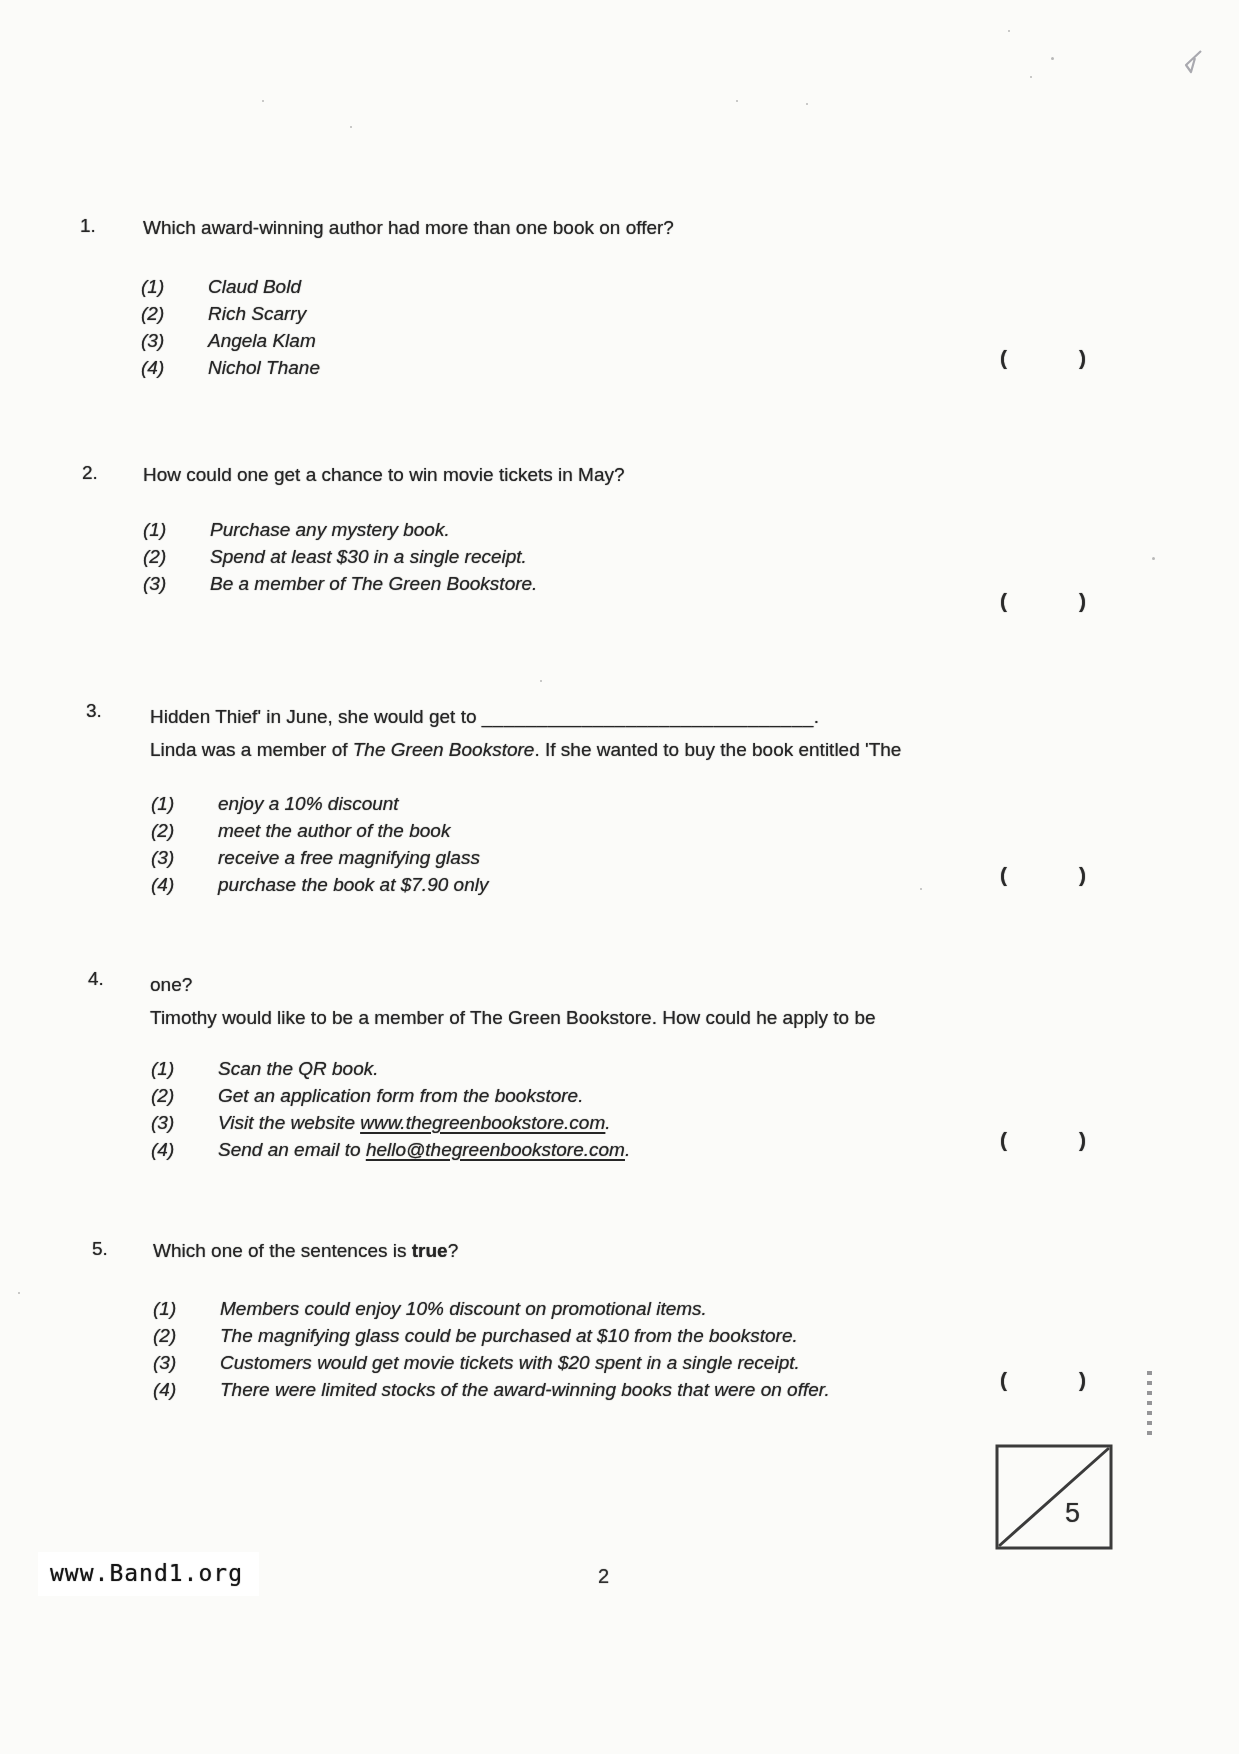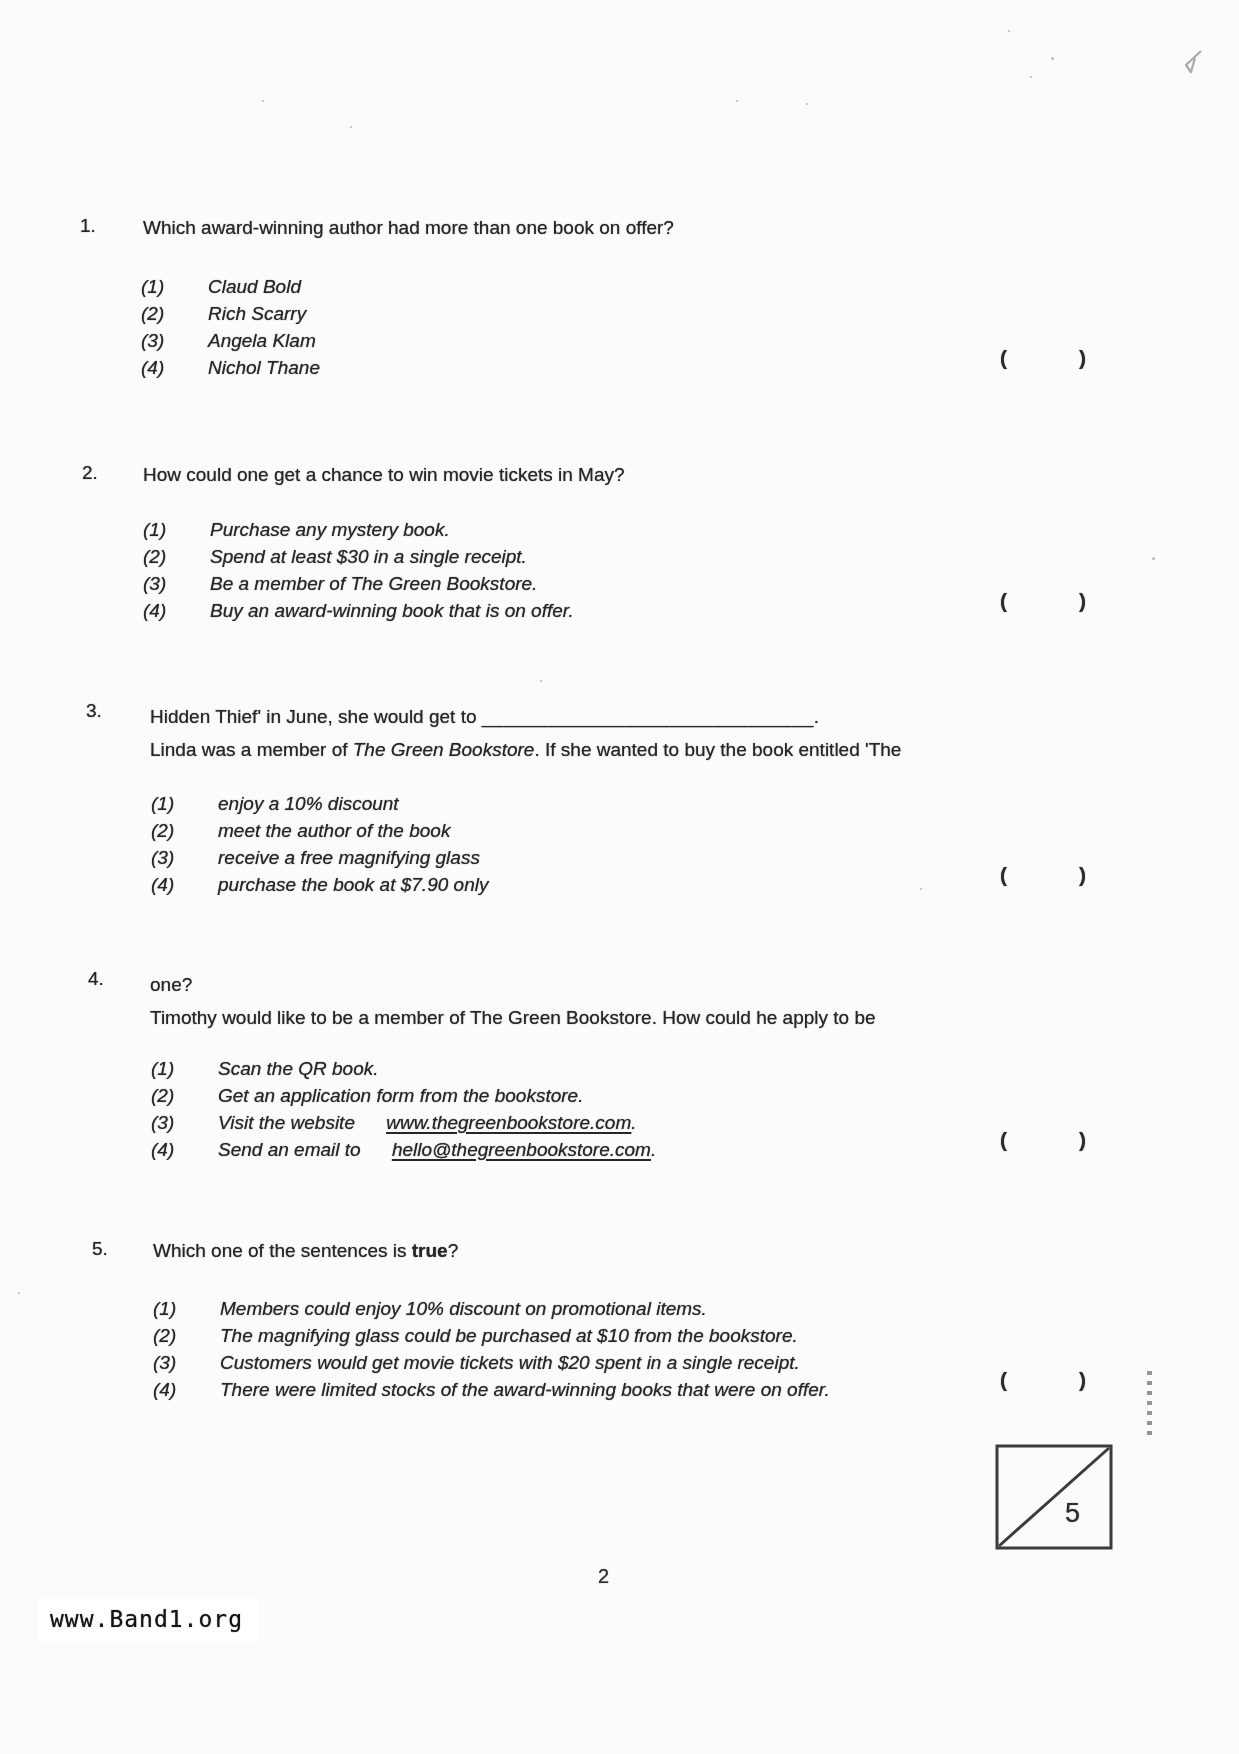--- a/index.html
+++ b/index.html
@@ -17,21 +17,21 @@
   .question{ position:absolute; left:0; width:1239px; font-size:19px; }
   .qnum{ position:absolute; top:0; left:var(--nx); width:60px; }
   .qstem{ margin-left:var(--sx); }
   .stem-line{ line-height:26px; white-space:nowrap; }
   .lh33 .stem-line{ line-height:33px; }
   .opts{ margin-left:var(--ox); }
   .opt-row{ line-height:27px; white-space:nowrap;font-style:italic; }
   .opt-num{ display:inline-block; width:67px; }
   .it{ font-style:italic; }
   .b{ font-weight:700; }
-  .u{ text-decoration:underline; text-decoration-thickness:1.5px; text-underline-offset:3px;margin-left:26px; }
+  .u{ text-decoration:underline; text-decoration-thickness:1.5px; text-underline-offset:3px; }
   .blank{ letter-spacing:.5px; }
 
   .bracket{
     position:absolute; left:1000px; width:86px;
     display:flex; justify-content:space-between;
     font-size:21px; font-weight:600; color:#2a2a2a;
   }
 
   .score-box{
     position:absolute; left:995px; top:1444px; width:118px; height:106px;
@@ -41,21 +41,21 @@
     position:absolute; left:70px; top:54px;
     font-size:27px; color:#2c2c2c;
   }
 
   .page-number{
     position:absolute; left:598px; top:1565px;
     font-size:20px; color:#303030;
   }
 
   .watermark{
-    position:absolute; left:38px; top:1598px;
+    position:absolute; left:38px; top:1552px;
     background:#ffffff;
     padding:8px 16px 10px 12px;
     font-family:"DejaVu Sans Mono", monospace;
     font-size:23px; letter-spacing:1px; color:#141414;
   }
 
   
   .dot{
     position:absolute; border-radius:50%;
     background:rgba(60,60,62,.35);
@@ -92,21 +92,20 @@
 
   <section class="question" style="top:462px; --nx:82px; --sx:143px; --ox:143px;">
     <div class="qnum">2.</div>
     <div class="qstem">
       <div class="stem-line"><span>How could one get a chance to win movie tickets in May?</span></div>
     </div>
     <div class="opts" style="margin-top:28px">
       <div class="opt-row"><span class="opt-num">(1)</span><span>Purchase any mystery book.</span></div>
       <div class="opt-row"><span class="opt-num">(2)</span><span>Spend at least $30 in a single receipt.</span></div>
       <div class="opt-row"><span class="opt-num">(3)</span><span>Be a member of The Green Bookstore.</span></div>
-      <div class="opt-row"><span class="opt-num">(4)</span><span>Buy an award-winning book that is on offer.</span></div>
     </div>
   </section>
   <div class="bracket" style="top:589px">
       <span>(</span>
       <span>)</span>
     </div>
 
   <section class="question" style="top:700px; --nx:86px; --sx:150px; --ox:151px;">
     <div class="qnum">3.</div>
     <div class="qstem lh33">

